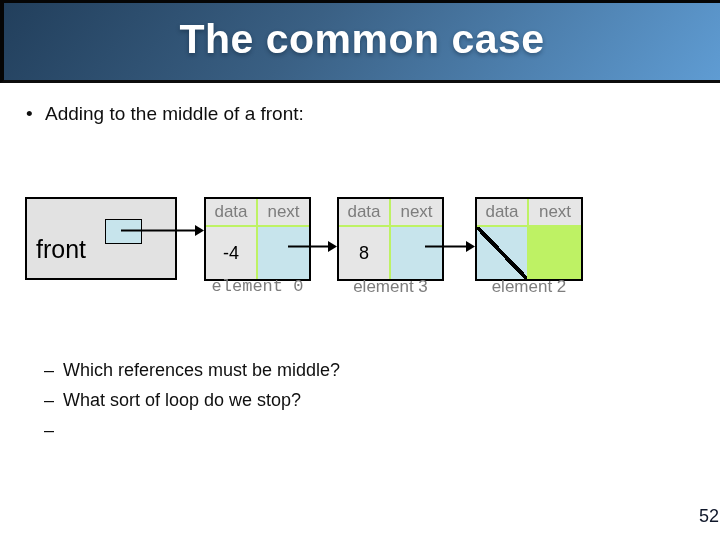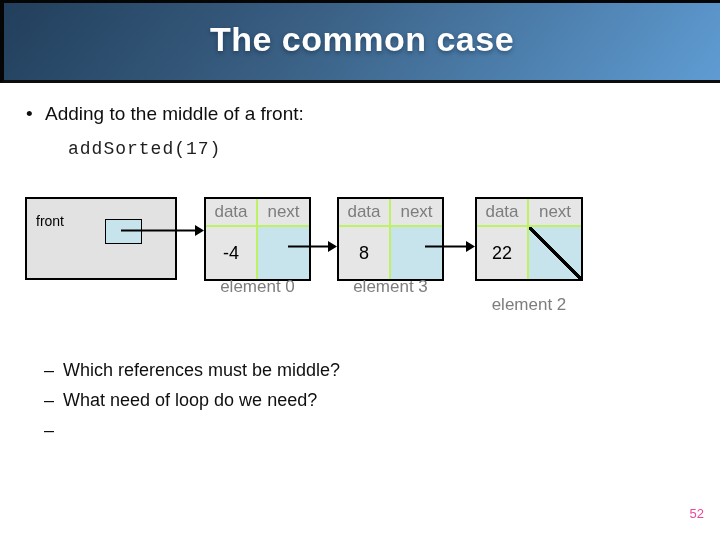--- a/index.html
+++ b/index.html
@@ -17,21 +17,21 @@
   .titlebar {
     position:absolute; top:0; left:0; width:720px; height:83px;
     background:linear-gradient(128deg, #223f5c 0%, #3a6084 42%, #5f9cd3 100%);
     border-top:3px solid #050505;
     border-left:4px solid #050505;
     border-bottom:3px solid #0d0d0d;
     display:flex; align-items:center; justify-content:center;
   }
   .titlebar h1 {
     color:#ffffff;
-    font-size:34px;
+    font-size:41px;
     font-weight:bold;
     letter-spacing:0.5px;
     text-shadow:0 2px 4px rgba(10,30,50,0.45);
     padding-bottom:4px;
   }
 
   
   .bullet-line {
     position:absolute; left:26px; top:103px;
     font-size:19px; color:#0f0f0f;
@@ -46,22 +46,22 @@
   }
 
   
   .front-box {
     position:absolute; left:25px; top:197px;
     width:152px; height:83px;
     background:#e2e2e2;
     border:2px solid #000;
   }
   .front-label {
-    position:absolute; left:9px; top:14px;
-    font-size:14px; color:#000;
+    position:absolute; left:9px; top:36px;
+    font-size:25px; color:#000;
   }
   .front-pointer {
     position:absolute; left:78px; top:20px;
     width:37px; height:25px;
     background:#c7e4ec;
     border:1px solid #000;
   }
 
   .node {
     position:absolute; top:197px;
@@ -85,58 +85,57 @@
     background:linear-gradient(to right top,
       transparent calc(50% - 2px), #000 calc(50% - 2px),
       #000 calc(50% + 2px), transparent calc(50% + 2px));
   }
 
   .node-caption {
     position:absolute; top:277px;
     font-size:17px; color:#7d7d7d;
     text-align:center;
   }
-  .caption-0 { left:198px; width:119px; }
+  .caption-0 { left:198px; width:119px;font-family:Liberation Mono, monospace; }
   .caption-1 { left:331px; width:119px; }
-  .caption-2 { left:469px; width:120px;margin-top:18px; }
+  .caption-2 { left:469px; width:120px; }
 
   .arrow-layer {
     position:absolute; top:0; left:0;
     width:720px; height:540px;
     pointer-events:none;
   }
 
   
   .questions {
     position:absolute; left:44px; top:360px;
     font-size:18px; color:#0f0f0f;
   }
   .qline { display:flex; align-items:baseline; margin-bottom:9px; }
   .dash-marker { width:19px; }
 
   .page-number {
-    position:absolute; right:16px; top:506px;
-    font-size:13px; color:#ec4899;
+    position:absolute; right:1px; top:506px;
+    font-size:18px; color:#0f172a;
   }
 </style>
 </head>
 <body>
 
 <div class="slide">
 
   <header class="titlebar">
     <h1>The common case</h1>
   </header>
 
   <div class="bullet-line">
     <span class="bullet-marker">•</span>
     <span>Adding to the middle of a front:</span>
   </div>
 
-  <div class="code-line">addSorted(17)</div>
 
   <div class="front-box">
     <span class="front-label">front</span>
     <div class="front-pointer"></div>
   </div>
 
   <div class="node node-0">
     <div class="cell hcell">data</div>
     <div class="cell hcell">next</div>
     <div class="cell vcell">-4</div>
@@ -146,21 +145,20 @@
   <div class="node node-1">
     <div class="cell hcell">data</div>
     <div class="cell hcell">next</div>
     <div class="cell vcell">8</div>
     <div class="cell ncell"></div>
   </div>
 
   <div class="node node-2">
     <div class="cell hcell">data</div>
     <div class="cell hcell">next</div>
-    <div class="cell vcell">22</div>
     <div class="cell ncell">
       <div class="null-diagonal"></div>
     </div>
   </div>
 
   <div class="node-caption caption-0">element 0</div>
   <div class="node-caption caption-1">element 3</div>
   <div class="node-caption caption-2">element 2</div>
 
   <svg class="arrow-layer" viewBox="0 0 720 540" xmlns="http://www.w3.org/2000/svg">
@@ -178,21 +176,21 @@
     </g>
   </svg>
 
   <div class="questions">
     <div class="qline">
       <span class="dash-marker">–</span>
       <span>Which references must be middle?</span>
     </div>
     <div class="qline">
       <span class="dash-marker">–</span>
-      <span>What need of loop do we need?</span>
+      <span>What sort of loop do we stop?</span>
     </div>
     <div class="qline">
       <span class="dash-marker">–</span>
     </div>
   </div>
 
   <div class="page-number">52</div>
 
 </div>
 

